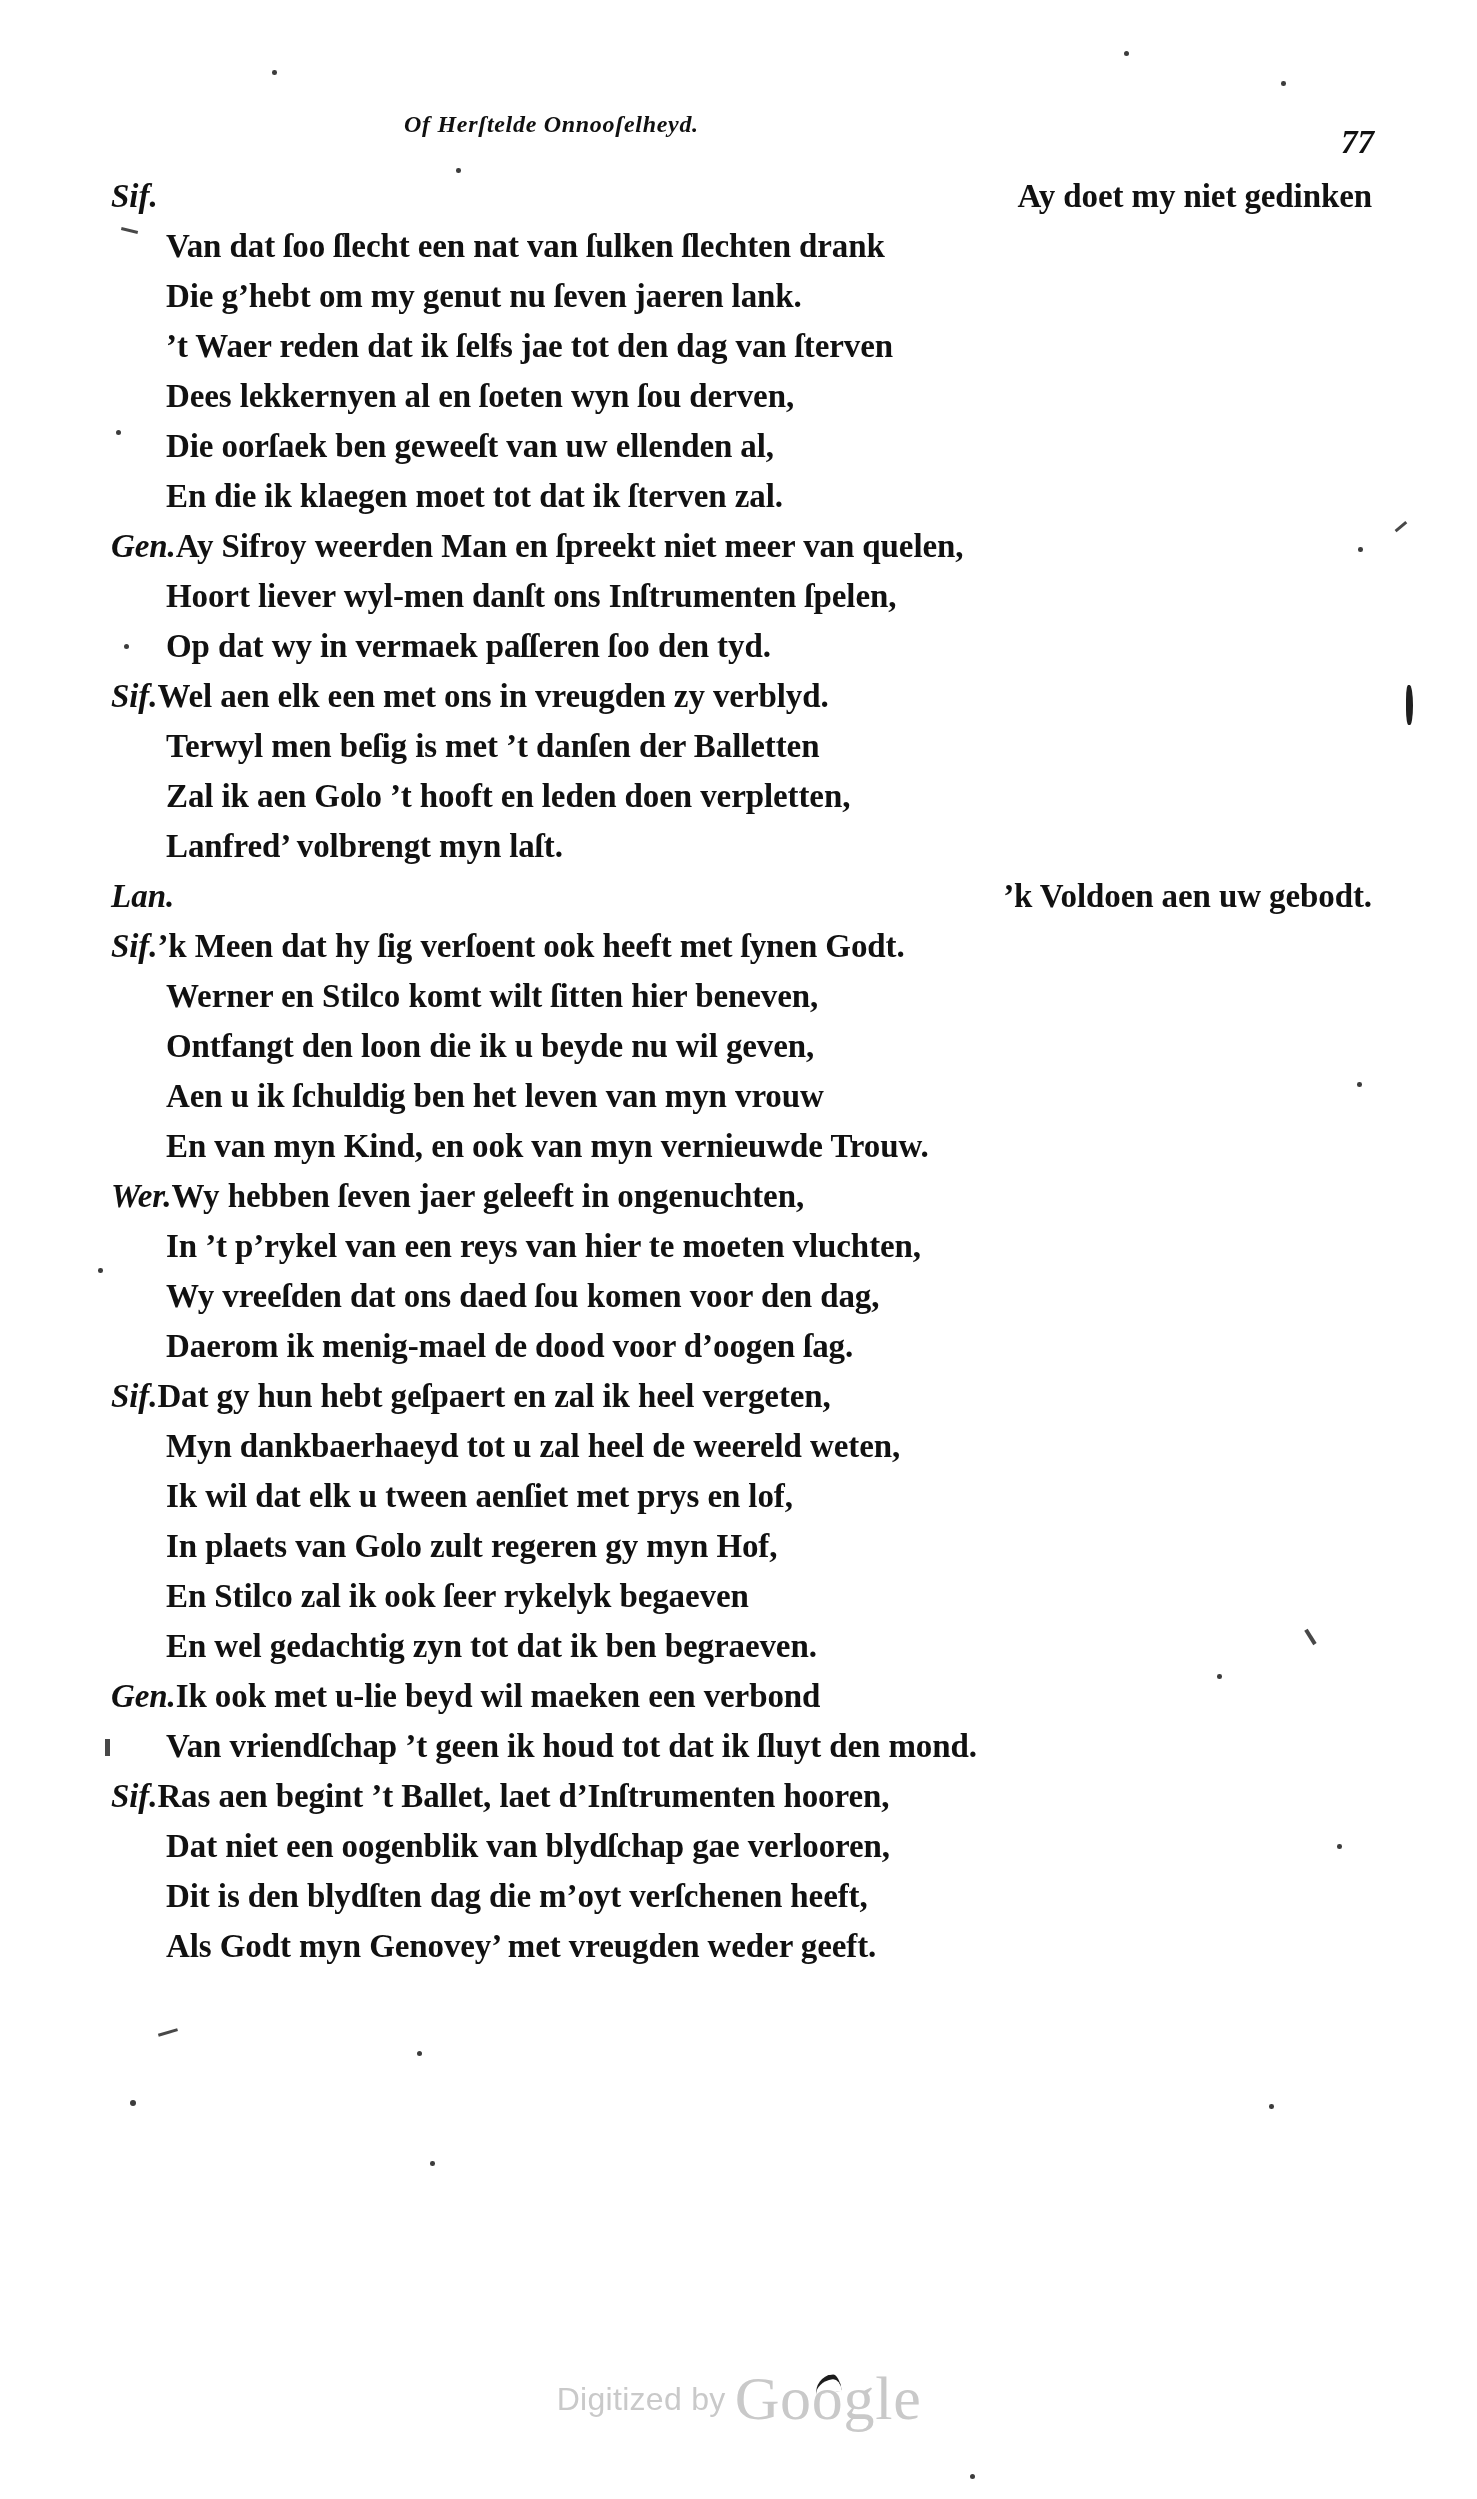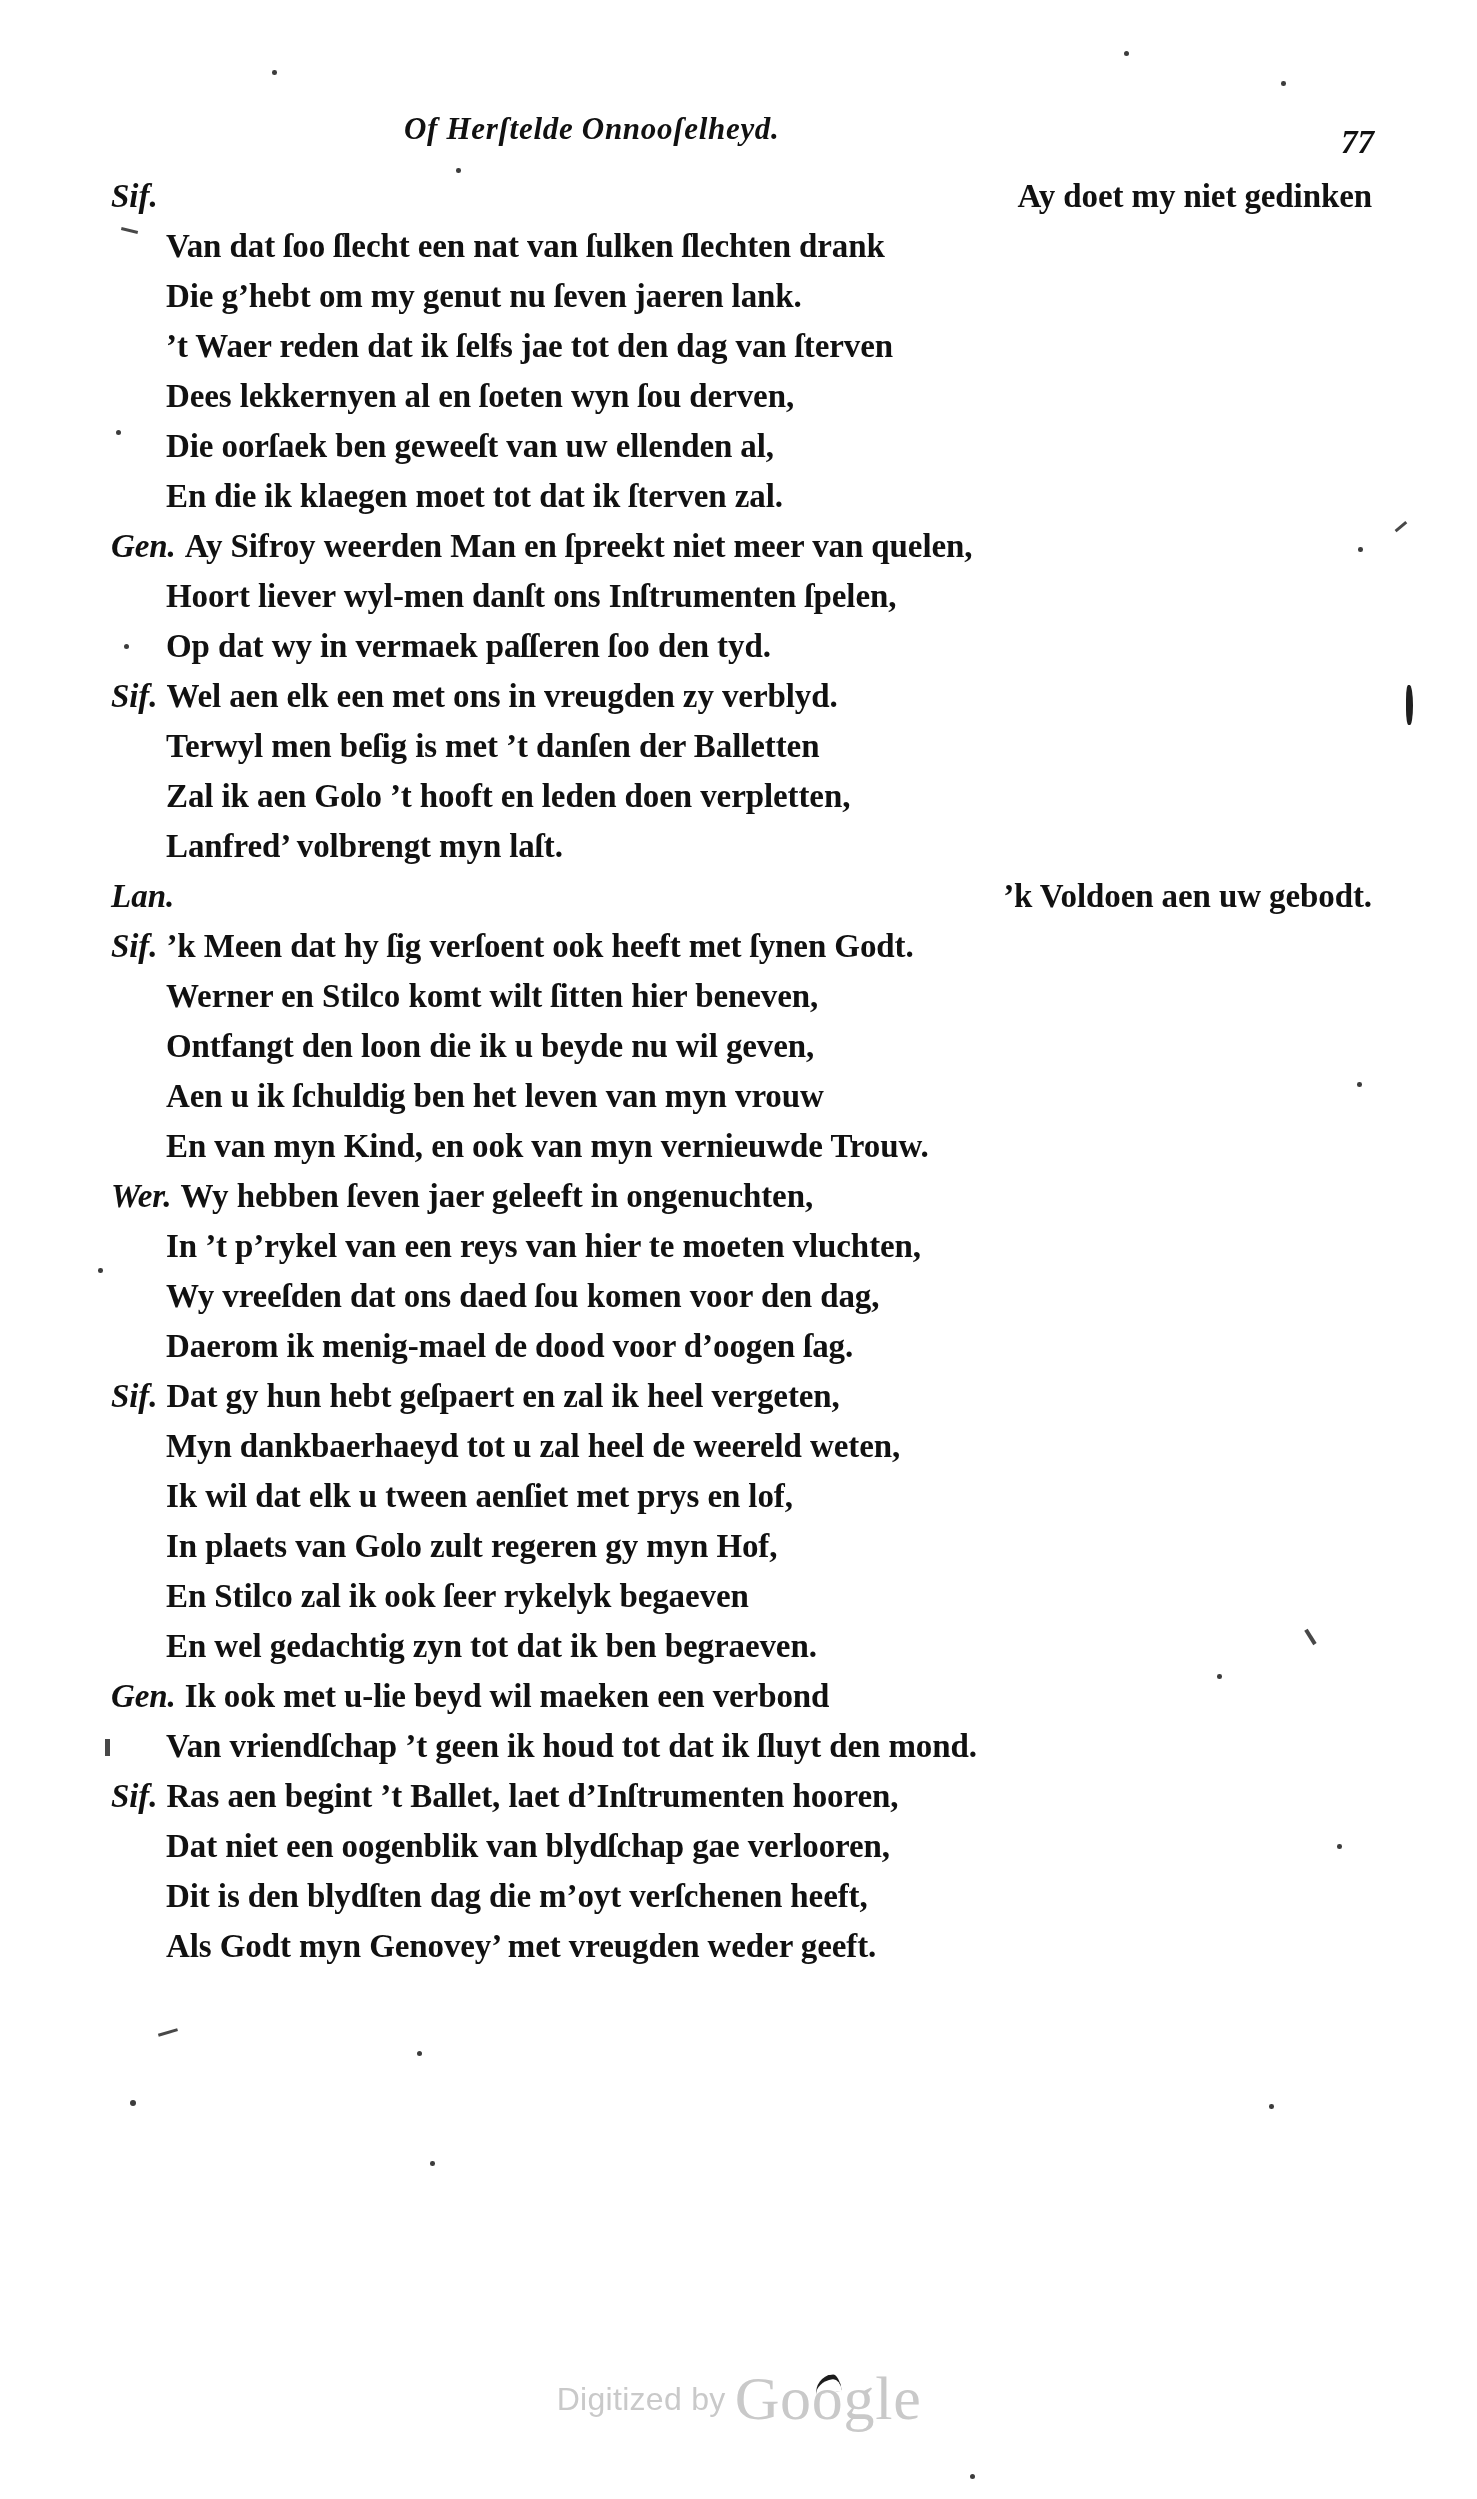--- a/index.html
+++ b/index.html
@@ -33,21 +33,21 @@
     top: 111px;
     width: 1276px;
     height: 59px;
   }
   #header .head-title {
     position: absolute;
     left: 293px;
     top: 0;
     font-style: italic;
     font-weight: 700;
-    font-size: 31px;
+    font-size: 24px;
     letter-spacing: 0.7px;
     white-space: nowrap;
   }
   #header .folio {
     position: absolute;
     right: 13px;
     top: 13px;
     font-weight: 700;
     font-size: 33px;
     font-style: italic;
@@ -89,21 +89,20 @@
     top: 0;
   }
   
   .line.cont .verse { left: 55px; }
 
   
   .line.has-spk .verse { left: 0; }
   .line.has-spk .inline-tag {
     font-style: italic;
     font-weight: 700;
-    margin-right: 9px;
   }
 
   
   .line .right {
     position: absolute;
     right: 15px;
     top: 0;
   }
 
   

